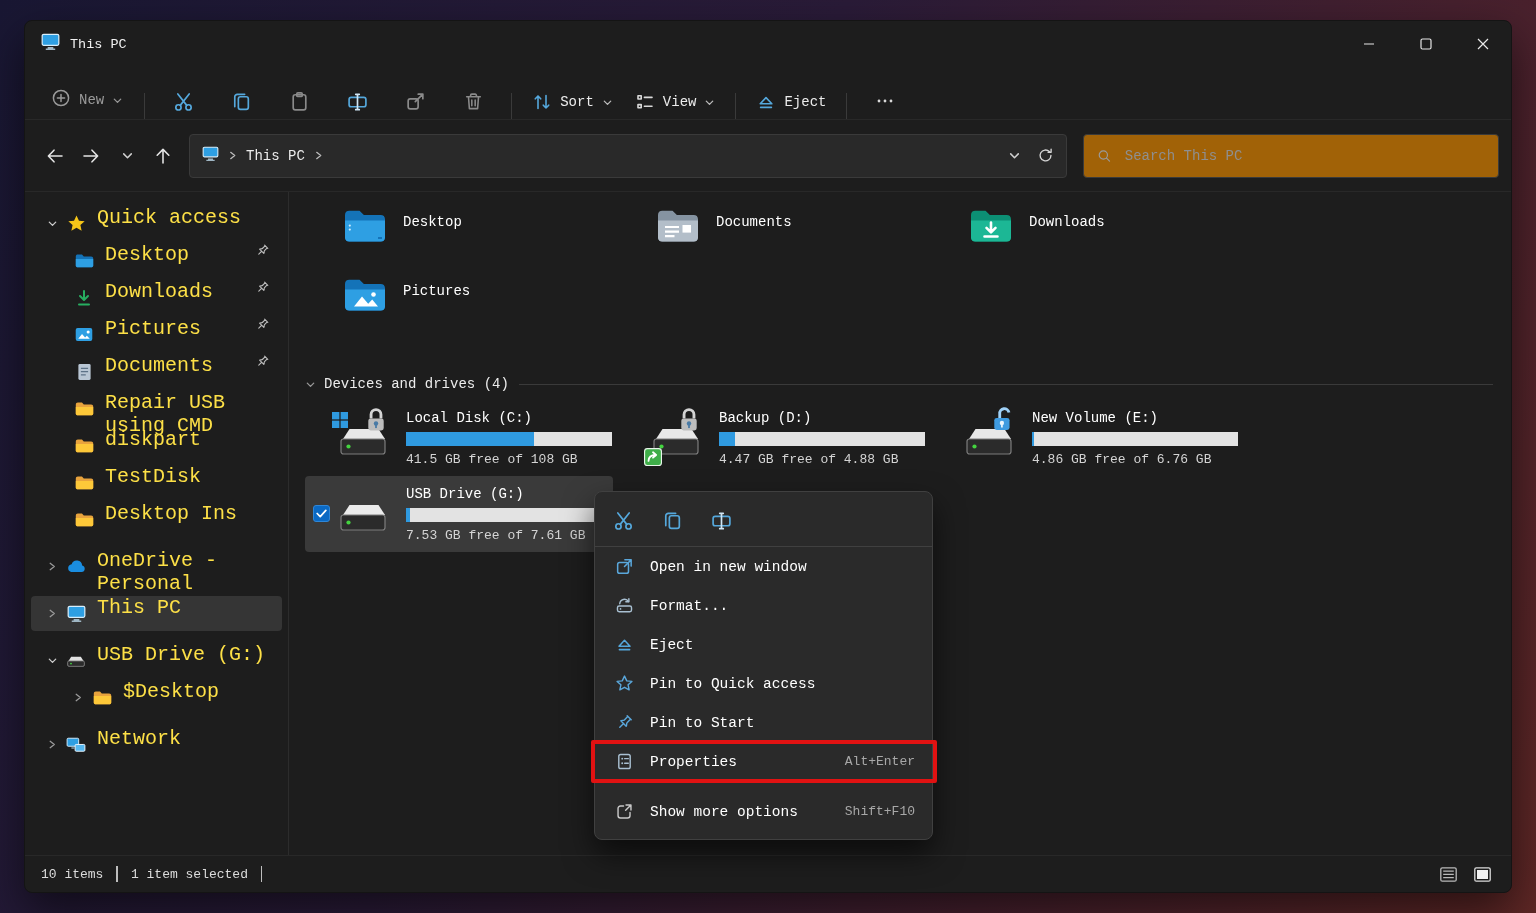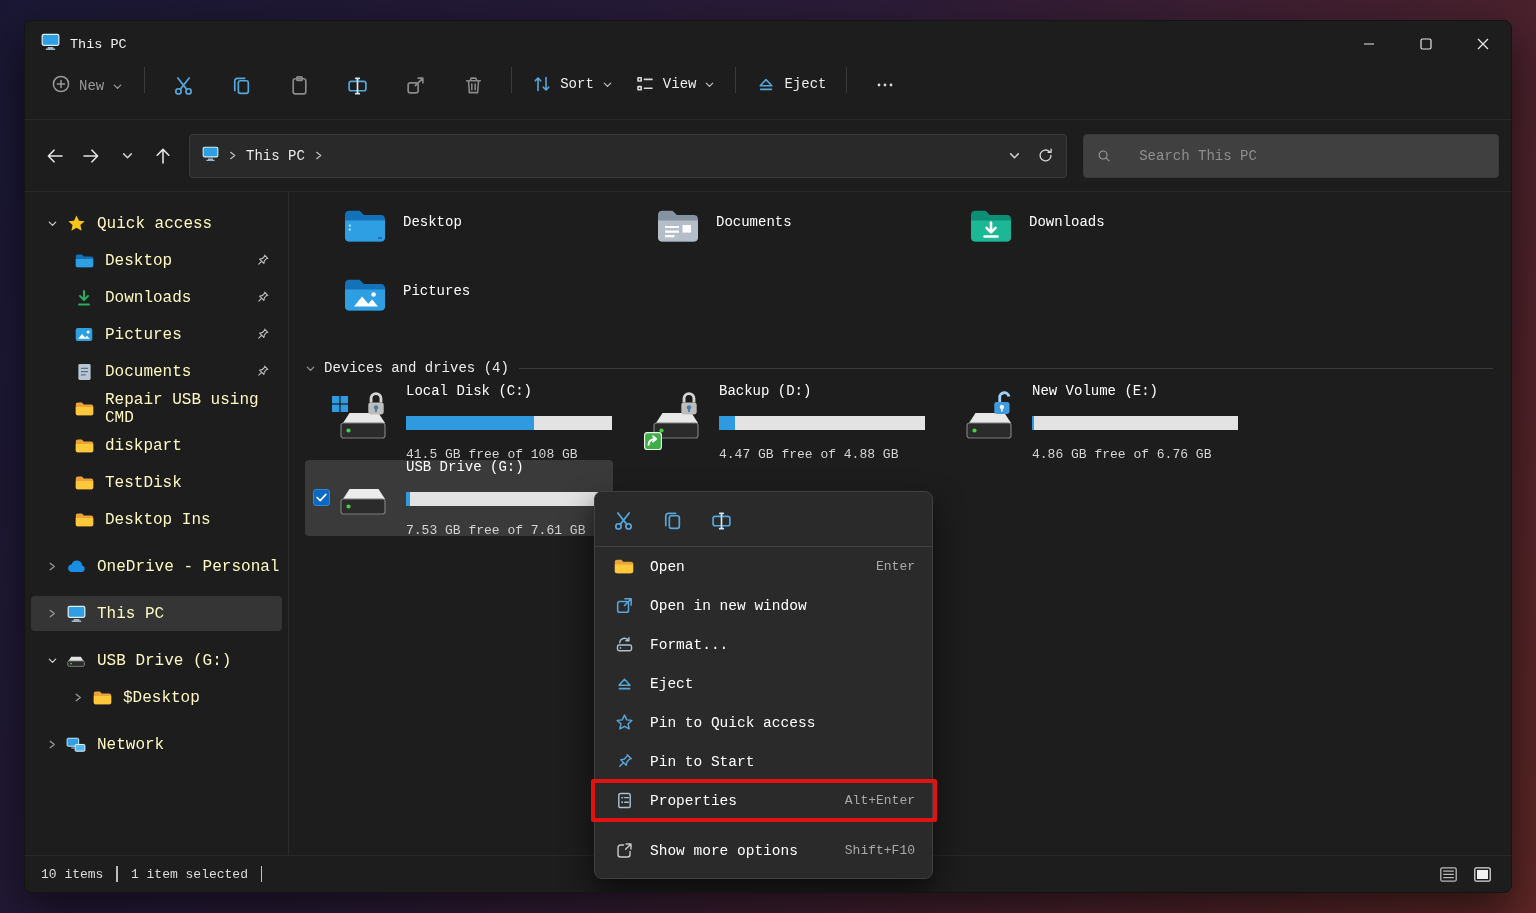--- a/index.html
+++ b/index.html
@@ -14,58 +14,58 @@
     background:#1d1d1d;border:1px solid #141414;border-radius:8px;
     box-shadow:0 18px 45px rgba(0,0,0,.55);
     display:flex;flex-direction:column;overflow:hidden;box-sizing:border-box;font-family:Liberation Mono, monospace;
   }
   
   .titlebar{height:46px;flex:none;display:flex;align-items:center;padding-left:16px}
   .app-title{font-size:13.5px;margin-left:10px;color:#f2f2f2}
   .win-controls{margin-left:auto;display:flex;height:100%}
   .win-btn{width:57px;height:100%;display:flex;align-items:center;justify-content:center}
   
-  .toolbar{height:52px;flex:none;display:flex;align-items:flex-start;padding:0 14px;border-bottom:1px solid #282828}
+  .toolbar{height:52px;flex:none;display:flex;align-items:flex-end;padding:0 14px;border-bottom:1px solid #282828}
   .tb-new{display:flex;align-items:center;gap:8px;padding:7px 12px;border-radius:4px;color:#9a9a9a;font-size:14px}
   .tb-sep{width:1px;height:26px;background:#3a3a3a;margin:0 9px;flex:none}
   .tb-icon-btn{width:40px;height:36px;margin:0 9px;display:flex;align-items:center;justify-content:center;border-radius:4px}
   .tb-label-btn{display:flex;align-items:center;gap:8px;padding:7px 11px;border-radius:4px;color:#ececec;font-size:14px}
   
   .navrow{height:71px;flex:none;display:flex;align-items:center;padding:0 12px;border-bottom:1px solid #282828}
   .nav-btn{width:36px;height:36px;display:flex;align-items:center;justify-content:center;border-radius:4px;flex:none}
   .addressbar{flex:1;height:44px;margin-left:8px;background:#292929;border:1px solid #3a3a3a;border-radius:4px;
     display:flex;align-items:center;padding:0 12px;gap:9px;font-size:14px;color:#ececec;box-sizing:border-box}
   .addr-right{margin-left:auto;display:flex;align-items:center;gap:16px}
-  .searchbox{width:416px;height:44px;margin-left:16px;background:#404040;border:1px solid #3a3a3a;border-radius:4px;
-    display:flex;align-items:center;padding:0 13px;gap:26px;box-sizing:border-box;flex:none}
+  .searchbox{width:416px;height:44px;margin-left:16px;background:#a16207;border:1px solid #3a3a3a;border-radius:4px;
+    display:flex;align-items:center;padding:0 13px;gap:11px;box-sizing:border-box;flex:none}
   .searchbox input{background:transparent;border:0;outline:0;color:#cfcfcf;width:100%;font-size:14px;font-family:inherit}
   .searchbox input::placeholder{color:#8f8f8f}
   
   .bodyrow{flex:1;display:flex;min-height:0}
   .sidebar{width:263px;flex:none;border-right:1px solid #2c2c2c;padding-top:12px;overflow:hidden}
-  .side-item{height:35px;margin:2px 6px;display:flex;align-items:center;border-radius:4px;font-size:16px;color:#fef9c3}
+  .side-item{height:35px;margin:2px 6px;display:flex;border-radius:4px;font-size:20px;color:#fde047}
   .side-item.selected{background:#353535}
   .side-item.group-gap{margin-top:12px}
   .chev{width:26px;display:flex;justify-content:center;align-items:center;flex:none}
   .side-ico{width:22px;margin-right:10px;display:flex;justify-content:center;align-items:center;flex:none}
   .pad0{padding-left:8px}.pad1{padding-left:42px}.pad2{padding-left:34px}
   .pin{margin-left:auto;margin-right:12px;display:flex}
   
   .main{flex:1;padding:14px 0 0 16px;position:relative;overflow:hidden}
   .section-header{display:flex;align-items:center;height:24px;font-size:14px;color:#ececec;margin:0 18px 4px 0}
   .section-header .title{margin-left:8px}
   .section-header .hline{flex:1;height:1px;background:#3a3a3a;margin-left:10px}
   .grid{display:grid;grid-template-columns:repeat(3,313px)}
   .folder-tile{height:69px;display:flex;align-items:flex-start;padding:2px 8px 0 38px;gap:14px;border-radius:4px;box-sizing:border-box}
   .folder-tile .fname{font-size:14px;margin-top:6px}
   .drive-tile{height:76px;display:flex;align-items:center;gap:13px;padding:2px 8px 2px 30px;border-radius:4px;position:relative;box-sizing:border-box}
   .drive-tile.selected{background:#3a3a3a;width:308px}
   .drive-ico-wrap{position:relative;width:58px;height:48px;flex:none}
   .ov{position:absolute}
-  .drive-info{display:flex;flex-direction:column;gap:17px}
+  .drive-info{display:flex;flex-direction:column;gap:6px}
   .drive-name{font-size:14px;color:#fff}
   .bar{width:206px;height:14px;background:#e3e3e3}
   .bar-fill{height:100%;background:#2f9ae0}
   .drive-free{font-size:13px;color:#d4d4d4}
   .checkbox{position:absolute;left:8px;top:29px;width:17px;height:17px;background:#0a69c4;border:1px solid #2f86d6;border-radius:3px;
     display:flex;align-items:center;justify-content:center;box-sizing:border-box}
   
   .context-menu{position:absolute;left:569px;top:470px;width:339px;background:#2a2a2a;border:1px solid #404040;border-radius:8px;
     box-shadow:0 14px 30px rgba(0,0,0,.6);z-index:20;padding:2px 0 8px 0;box-sizing:border-box}
   .cm-iconrow{height:52px;display:flex;align-items:center;padding-left:9px;gap:11px}
@@ -494,21 +494,21 @@
           <span><svg width="46" height="38" viewBox="0 0 46 38">
                 <path d="M2 7c0-2.8 1.6-4.3 4.3-4.3h10.2l4.4 4.3h16.8c2.7 0 4.3 1.5 4.3 4.3v18c0 2.8-1.6 4.3-4.3 4.3H6.3C3.6 33.6 2 32.1 2 29.3z" fill="#1473b8"></path>
                 <path d="M2 12.4h40v16.9c0 2.8-1.6 4.3-4.3 4.3H6.3C3.6 33.6 2 32.1 2 29.3z" fill="#2e9fe3"></path>
                 <path d="M11 29.5l8-10 6.2 7.2 4-4.2 5.8 7z" fill="#fff"></path>
                 <circle cx="30.5" cy="17.5" r="2.3" fill="#fff"></circle>
               </svg></span>
           <span class="fname">Pictures</span>
         </div>
       </div>
 
-      <div class="section-header" style="margin-top:12px">
+      <div class="section-header" style="margin-top:28px">
         <svg width="11" height="11" viewBox="0 0 12 12" class="sk" stroke="#9a9a9a" stroke-width="1.4">
             <path d="M2.5 4.5 6 8l3.5-3.5"></path>
           </svg>
         <span class="title">Devices and drives (4)</span>
         <span class="hline"></span>
       </div>
 
       <div class="grid">
 
         <div class="drive-tile">
@@ -653,30 +653,20 @@
       </div>
       <div class="cm-iconbtn">
         <svg width="21" height="21" viewBox="0 0 20 20" class="sk" stroke="#55a8dc" stroke-width="1.6">
             <rect x="2" y="6" width="16" height="9" rx="2"></rect>
             <path d="M10 3.2v14.6M8.3 3.2h3.4M8.3 17.8h3.4" stroke="#cfe6f5"></path>
           </svg>
       </div>
     </div>
     <div class="cm-divider"></div>
 
-    <div class="cm-item">
-      <span class="cm-ico">
-          <svg width="20" height="17" viewBox="0 0 24 19">
-            <path d="M1 4c0-1.7 1-2.6 2.6-2.6h5.2l2.3 2.3h9.3c1.6 0 2.6.9 2.6 2.6v8.6c0 1.7-1 2.6-2.6 2.6H3.6C2 17.5 1 16.6 1 14.9z" fill="#e8a33d"></path>
-            <path d="M1 7h22v7.9c0 1.7-1 2.6-2.6 2.6H3.6C2 17.5 1 16.6 1 14.9z" fill="#fdc839"></path>
-          </svg>
-        </span>
-      <span>Open</span>
-      <span class="cm-shortcut">Enter</span>
-    </div>
 
     <div class="cm-item">
       <span class="cm-ico">
           <svg width="19" height="19" viewBox="0 0 20 20" class="sk" stroke="#5aa7db" stroke-width="1.6">
             <rect x="2.8" y="5.8" width="11.4" height="11.4" rx="2"></rect>
             <path d="M10.4 3h6.6v6.6M17 3l-7 7"></path>
           </svg>
         </span>
       <span>Open in new window</span>
       <span class="cm-shortcut"></span>

